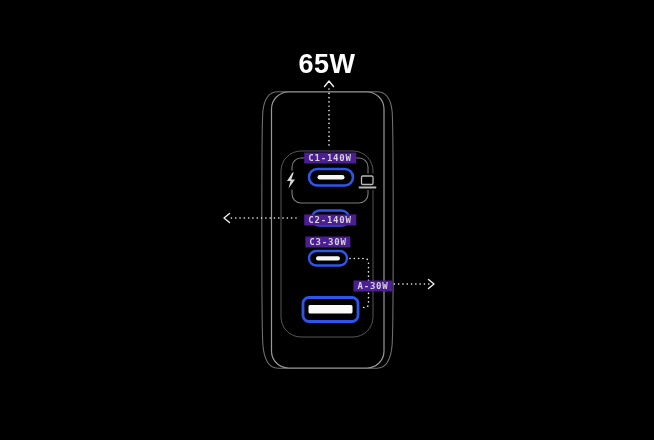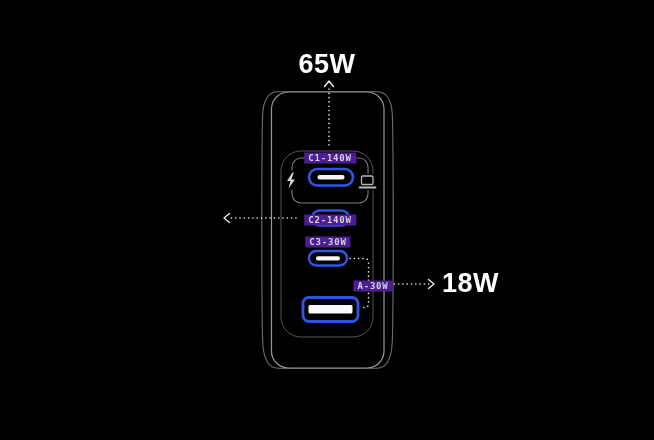--- a/index.html
+++ b/index.html
@@ -98,15 +98,14 @@
       <path d="M 359.5 187.5 H 375.5" stroke="#b8b8b8" stroke-width="1.8" stroke-linecap="round" fill="none"></path>
     </g>
   </svg>
 
   <div class="port-label pl-c1">C1-140W</div>
   <div class="port-label pl-c2">C2-140W</div>
   <div class="port-label pl-c3">C3-30W</div>
   <div class="port-label pl-a">A-30W</div>
 
   <div class="watt-label watt-top">65W</div>
-  <div class="watt-label watt-right">18W</div>
 
 </div>
 
 </body></html>

